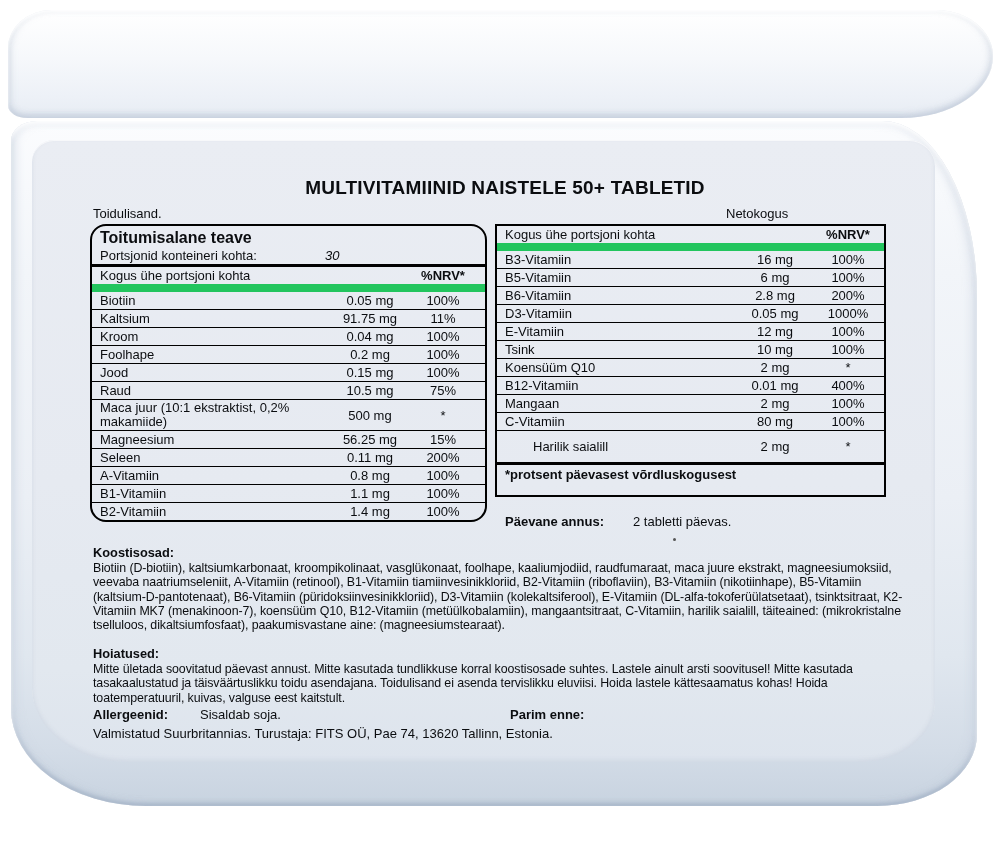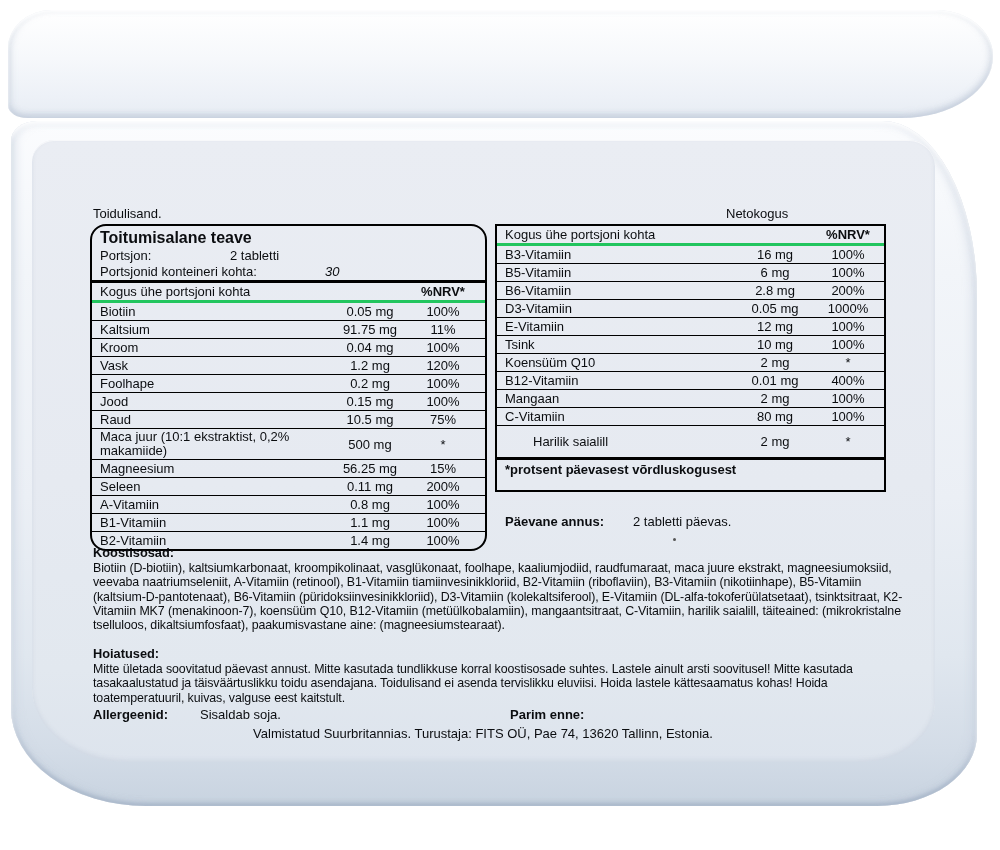--- a/index.html
+++ b/index.html
@@ -33,21 +33,21 @@
 
   
   .tbl{position:absolute;border:2px solid #000;font-size:13px;line-height:15px;box-sizing:border-box;}
   .tbl-left{left:90px;top:224px;width:397px;border-radius:16px;}
   .tbl-right{left:495px;top:224px;width:391px;}
   .tl-head{font-size:16px;font-weight:bold;padding:2px 8px 1px 8px;line-height:19px;}
   .tl-info{position:relative;padding:0 8px;height:16px;line-height:16px;}
   .tl-info .val{position:absolute;top:0;}
   .val-serving{left:138px;}
   .val-container{left:233px;font-style:italic;}
-  .cols-row{display:flex;align-items:center;border-top:3px solid #000;border-bottom:3px solid #22c55e;
+  .cols-row{display:flex;align-items:center;border-top:3px solid #000;border-bottom:8px solid #22c55e;
             padding:1px 0 1px 8px;min-height:15px;}
   .tbl-right .cols-row{border-top:none;}
   .cols-row .col-label{flex:1 1 auto;}
   .cols-row .col-nrv{flex:none;width:56px;text-align:center;font-weight:bold;}
   .tbl-left  .cols-row .col-nrv{margin-right:14px;}
   .tbl-right .cols-row .col-nrv{margin-right:8px;}
   .frow{display:flex;align-items:center;padding:1px 0 1px 8px;min-height:14.5px;}
   .rows .frow + .frow, .rows .frow:nth-child(n+2){border-top:1.5px solid #000;}
   .frow .name{flex:1 1 auto;padding-right:4px;line-height:14px;}
   .frow .amt{flex:none;width:90px;text-align:center;}
@@ -64,41 +64,38 @@
   .para{width:820px;font-size:12.4px;line-height:14.3px;letter-spacing:-.1px;}
   .para-head{font-size:12.8px;font-weight:bold;}
   .ingredients-head{left:93px;top:545px;}
   .ingredients-text{left:93px;top:561px;}
   .warnings-head{left:93px;top:646px;}
   .warnings-text{left:93px;top:662px;}
 
   .allergens-label{left:93px;top:707px;font-weight:bold;}
   .allergens-value{left:200px;top:707px;}
   .best-before-label{left:510px;top:707px;font-weight:bold;}
-  .manufacturer-line{left:93px;top:726px;width:780px;text-align:center;}
+  .manufacturer-line{left:93px;top:726px;width:780px;}
 </style>
 </head>
 <body>
 
 <div class="scene">
 
   <div class="lid"></div>
   <div class="tub-body"></div>
   <div class="label-panel"></div>
 
+  <div class="abs product-title">MULTIVITAMIINID NAISTELE 50+ TABLETID</div>
   <div class="abs t13 note-left">Toidulisand.</div>
   <div class="abs t13 note-right">Netokogus</div>
 
   <div class="tbl tbl-left">
     <div class="tl-head">Toitumisalane teave</div>
     <div class="tl-info">
-      <span>Portsjon:</span>
-      <span class="val val-serving">2 tabletti</span>
-    </div>
-    <div class="tl-info">
       <span>Portsjonid konteineri kohta:</span>
       <span class="val val-container">30</span>
     </div>
     <div class="cols-row">
       <span class="col-label">Kogus ühe portsjoni kohta</span>
       <span class="col-nrv">%NRV*</span>
     </div>
     <div class="rows">
 
         <div class="frow">
@@ -112,25 +109,20 @@
           <span class="amt">91.75 mg</span>
           <span class="pct">11%</span>
         </div>
 
         <div class="frow">
           <span class="name">Kroom</span>
           <span class="amt">0.04 mg</span>
           <span class="pct">100%</span>
         </div>
 
-        <div class="frow">
-          <span class="name">Vask</span>
-          <span class="amt">1.2 mg</span>
-          <span class="pct">120%</span>
-        </div>
 
         <div class="frow">
           <span class="name">Foolhape</span>
           <span class="amt">0.2 mg</span>
           <span class="pct">100%</span>
         </div>
 
         <div class="frow">
           <span class="name">Jood</span>
           <span class="amt">0.15 mg</span>

